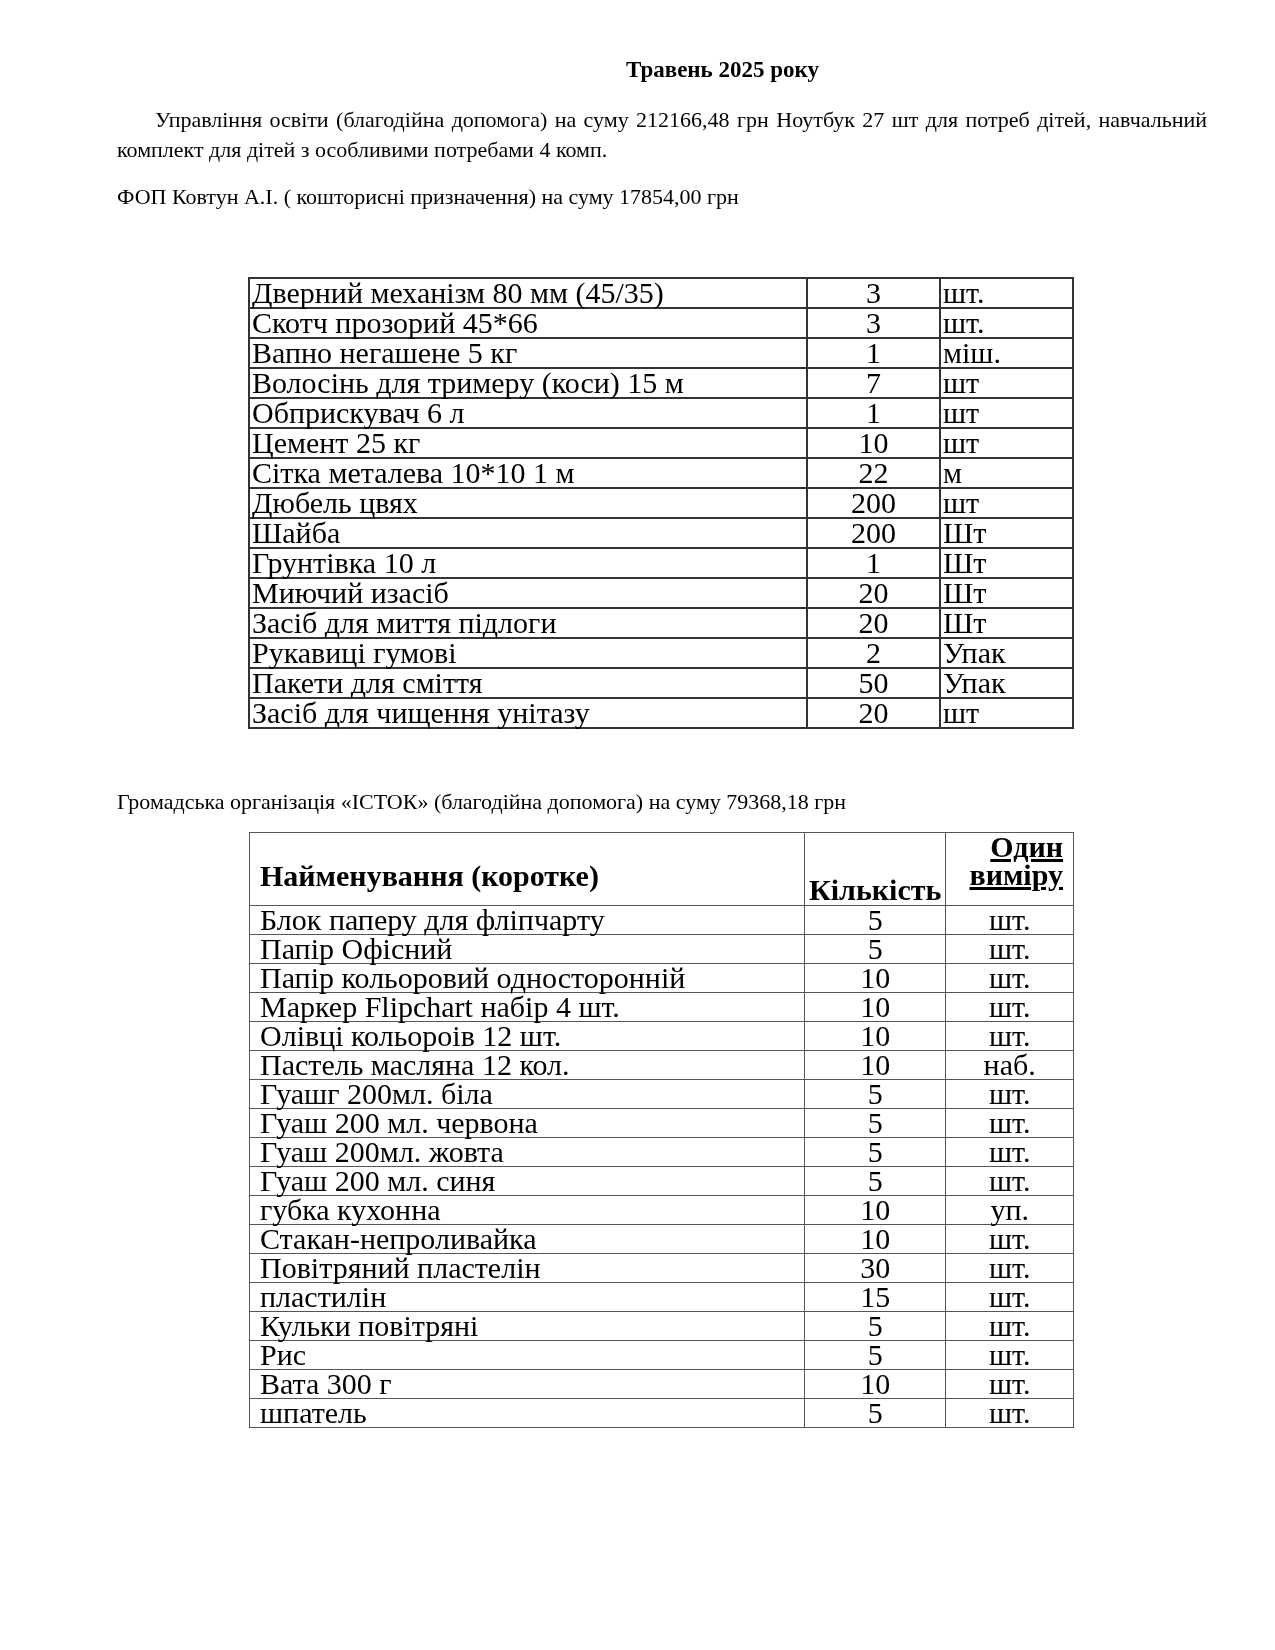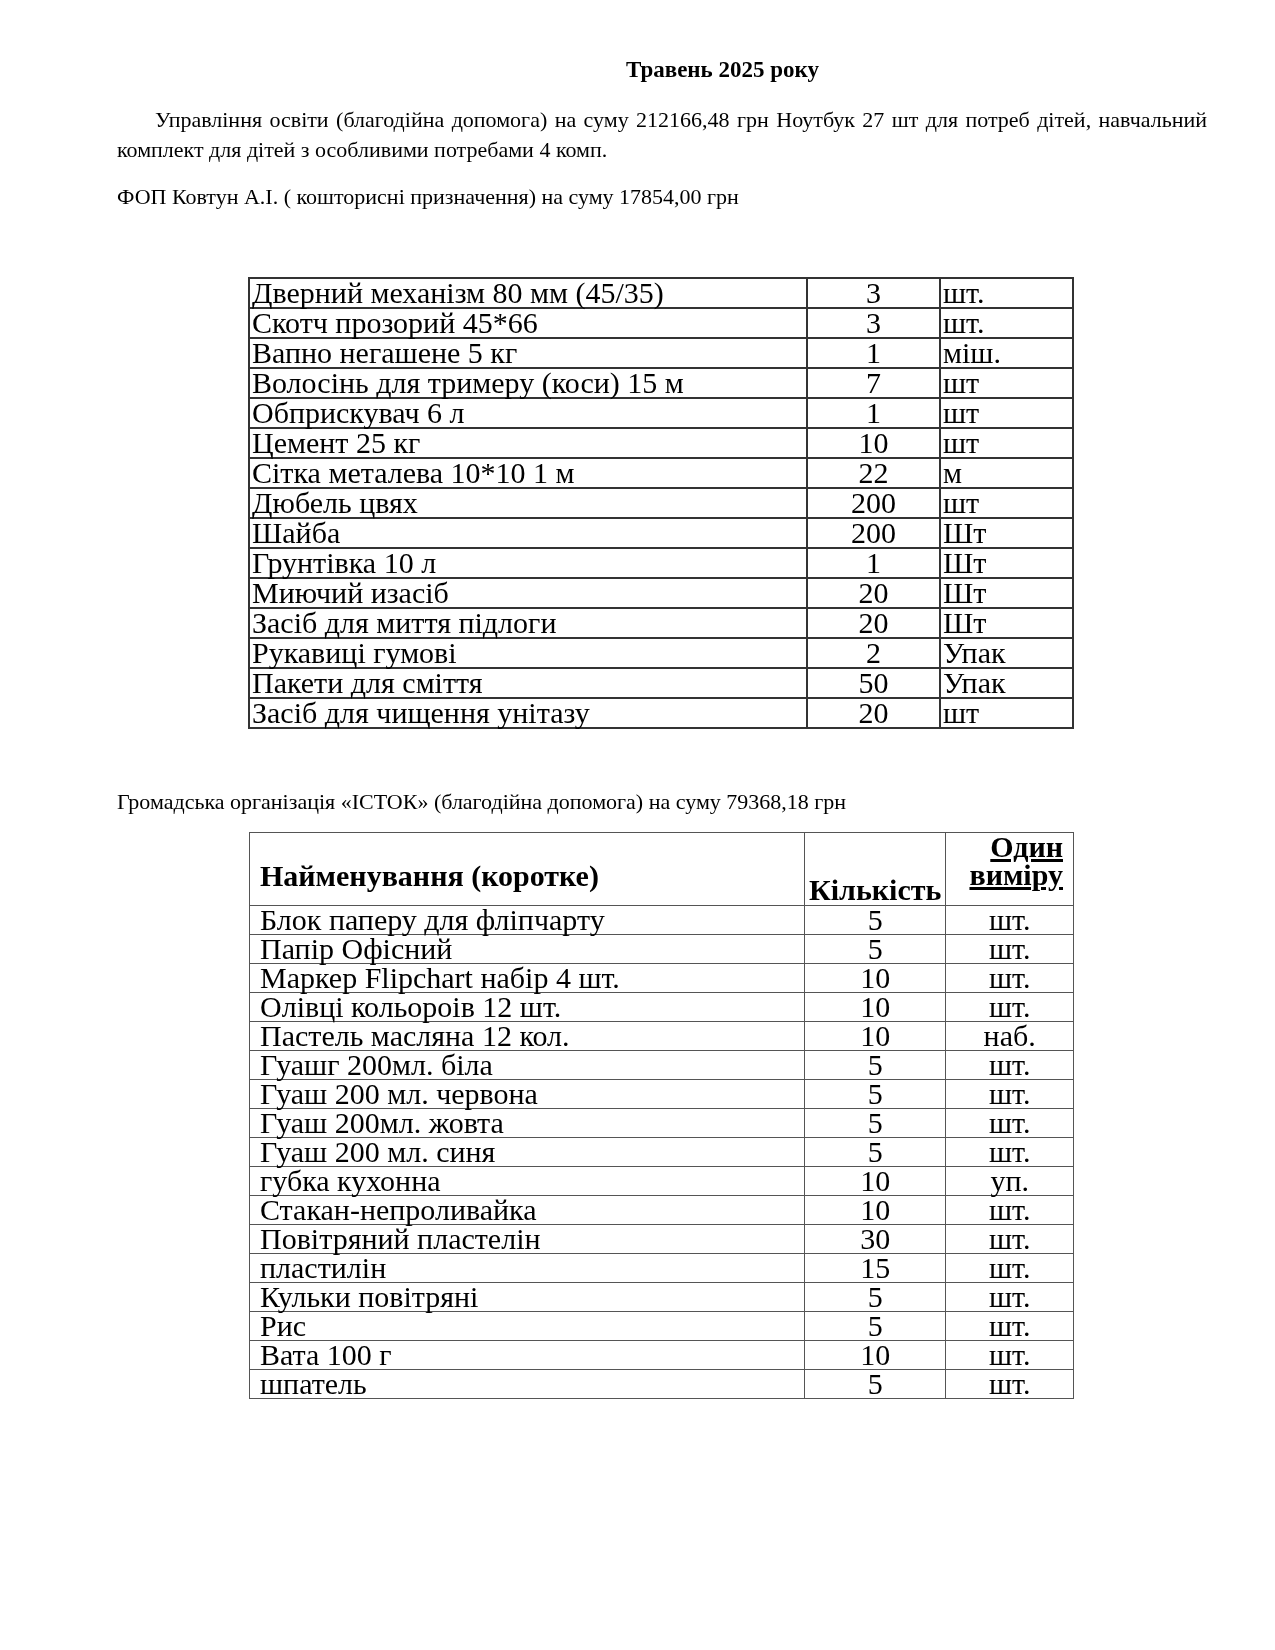--- a/index.html
+++ b/index.html
@@ -136,20 +136,25 @@
         <td class="name">Блок паперу для фліпчарту</td>
         <td class="qty">5</td>
         <td class="unit">шт.</td>
       </tr>
       <tr>
         <td class="name">Папір Офісний</td>
         <td class="qty">5</td>
         <td class="unit">шт.</td>
       </tr>
       <tr>
+        <td class="name">Папір кольоровий односторонній</td>
+        <td class="qty">10</td>
+        <td class="unit">шт.</td>
+      </tr>
+      <tr>
         <td class="name">Маркер Flipchart набір 4 шт.</td>
         <td class="qty">10</td>
         <td class="unit">шт.</td>
       </tr>
       <tr>
         <td class="name">Олівці кольороів 12 шт.</td>
         <td class="qty">10</td>
         <td class="unit">шт.</td>
       </tr>
       <tr>
@@ -201,21 +206,21 @@
         <td class="name">Кульки повітряні</td>
         <td class="qty">5</td>
         <td class="unit">шт.</td>
       </tr>
       <tr>
         <td class="name">Рис</td>
         <td class="qty">5</td>
         <td class="unit">шт.</td>
       </tr>
       <tr>
-        <td class="name">Вата 100 г</td>
+        <td class="name">Вата 300 г</td>
         <td class="qty">10</td>
         <td class="unit">шт.</td>
       </tr>
       <tr>
         <td class="name">шпатель</td>
         <td class="qty">5</td>
         <td class="unit">шт.</td>
       </tr>
     </tbody>
 </table>

